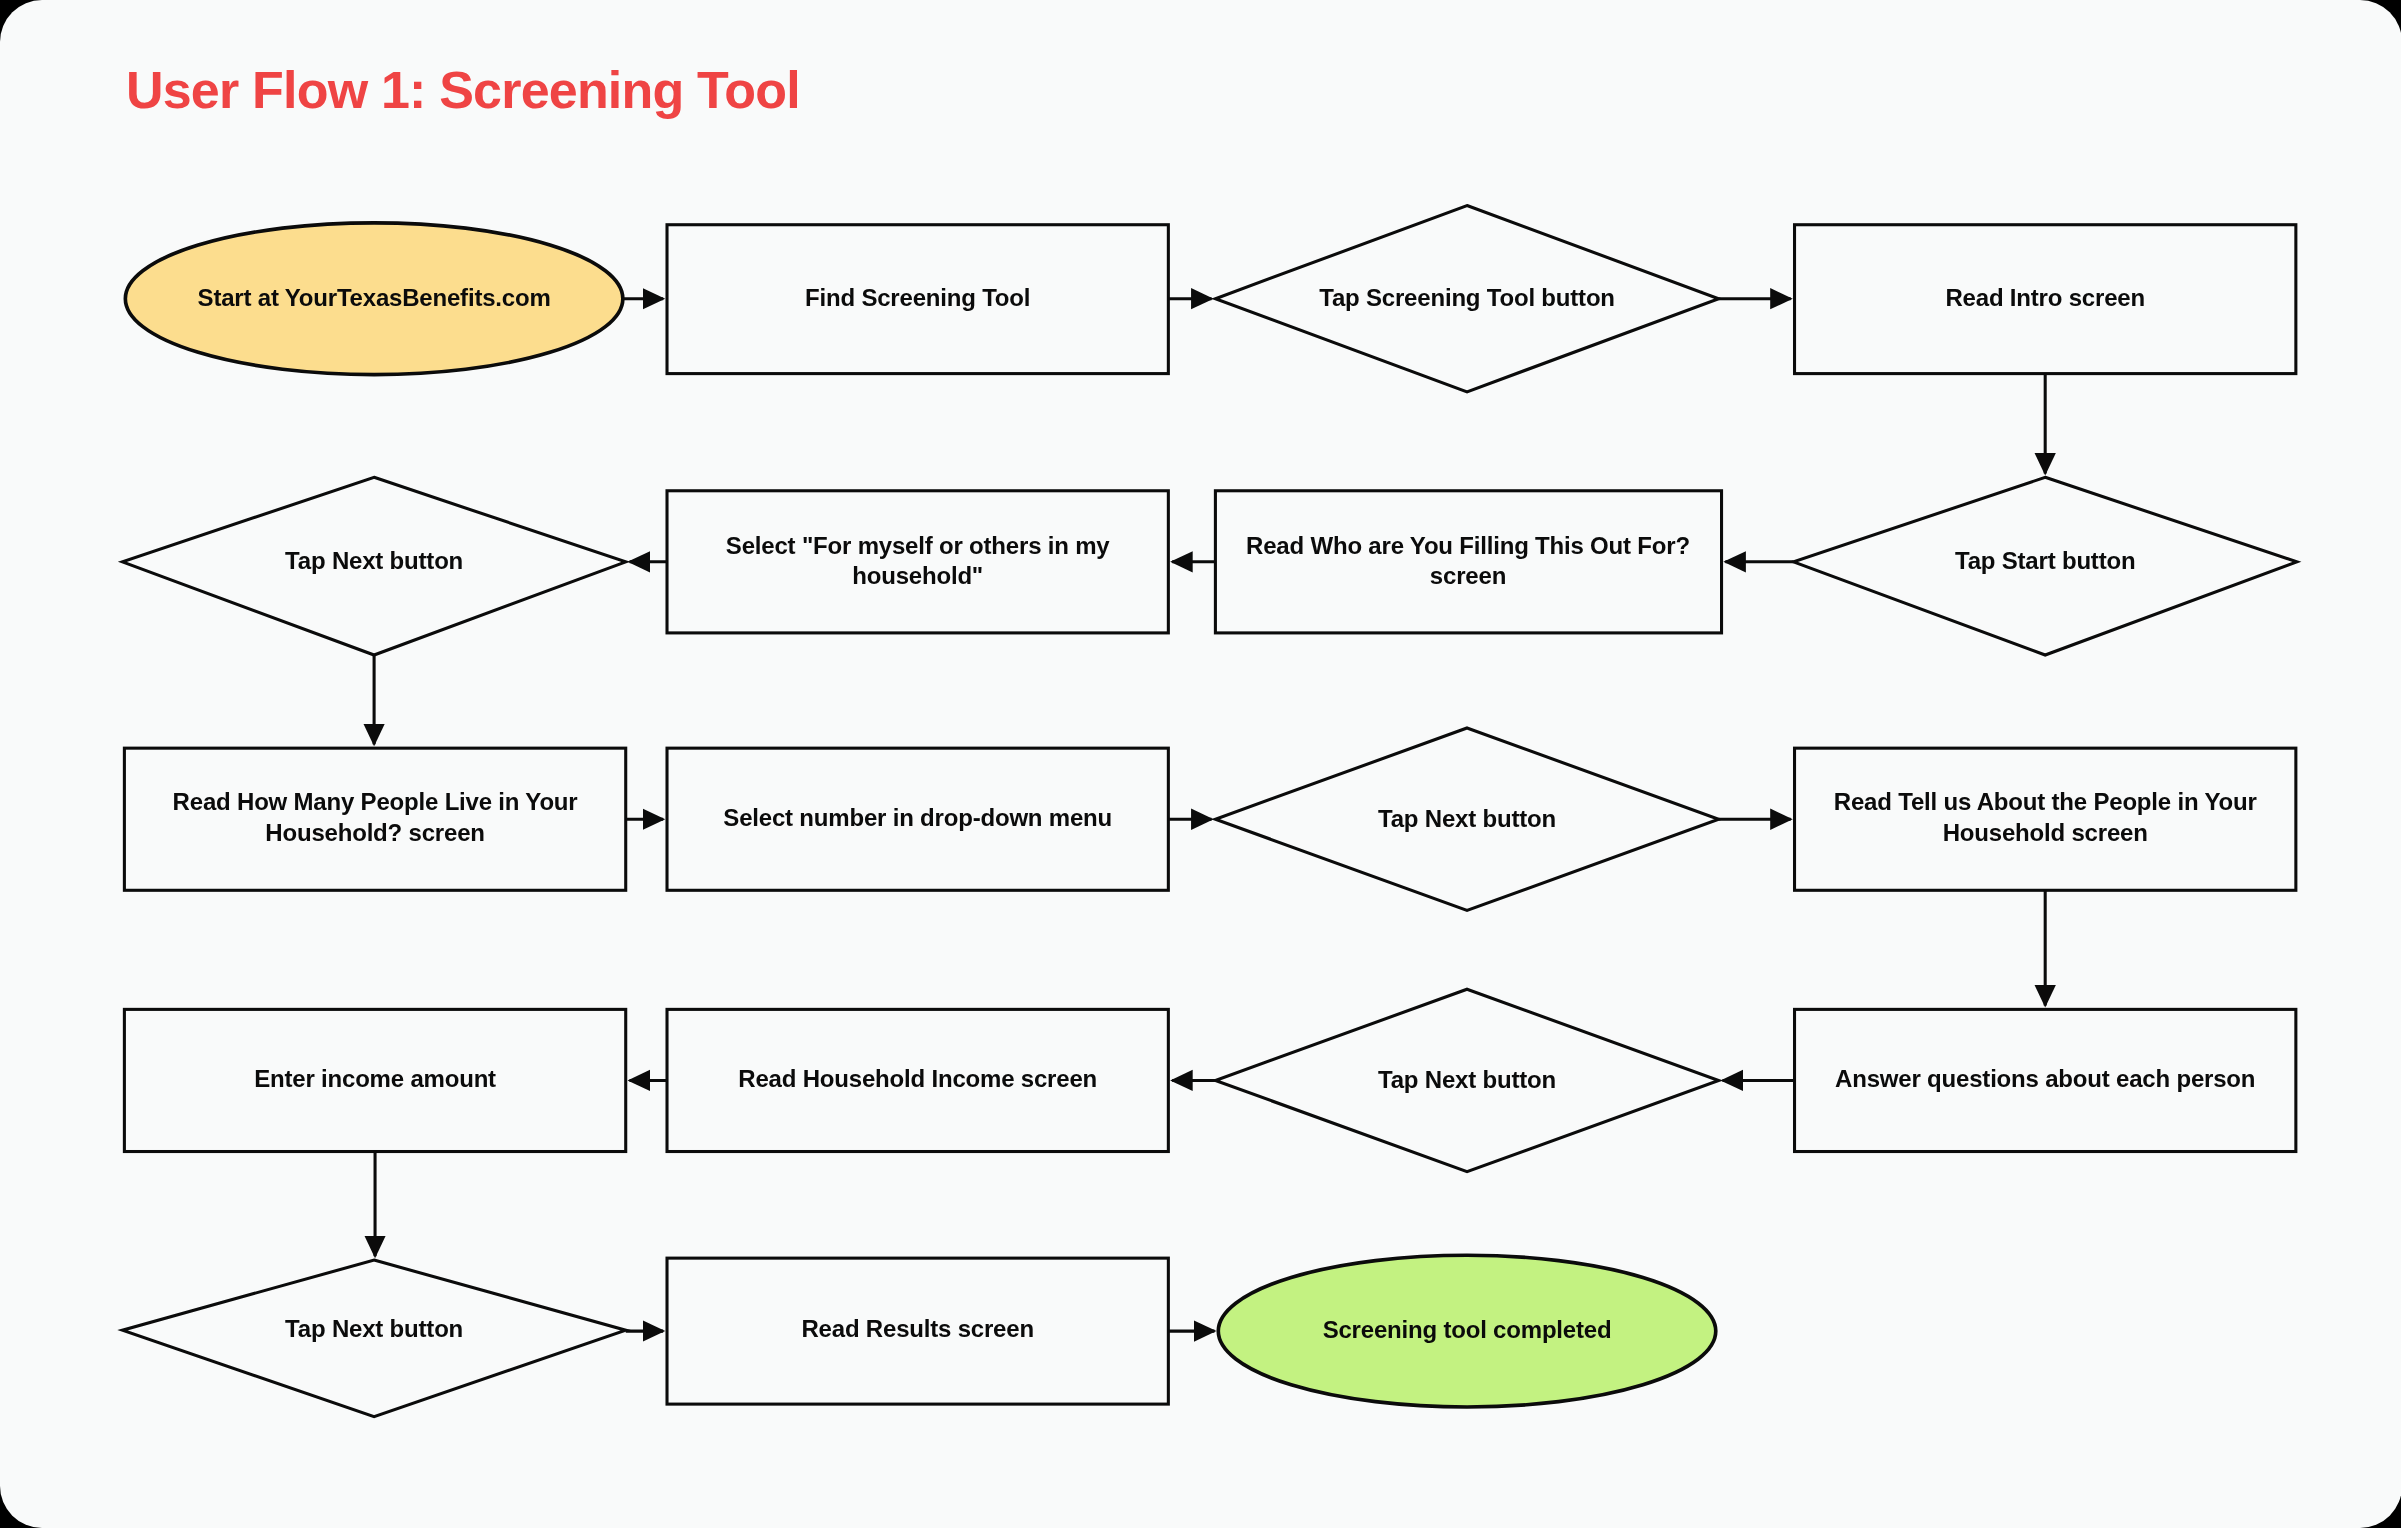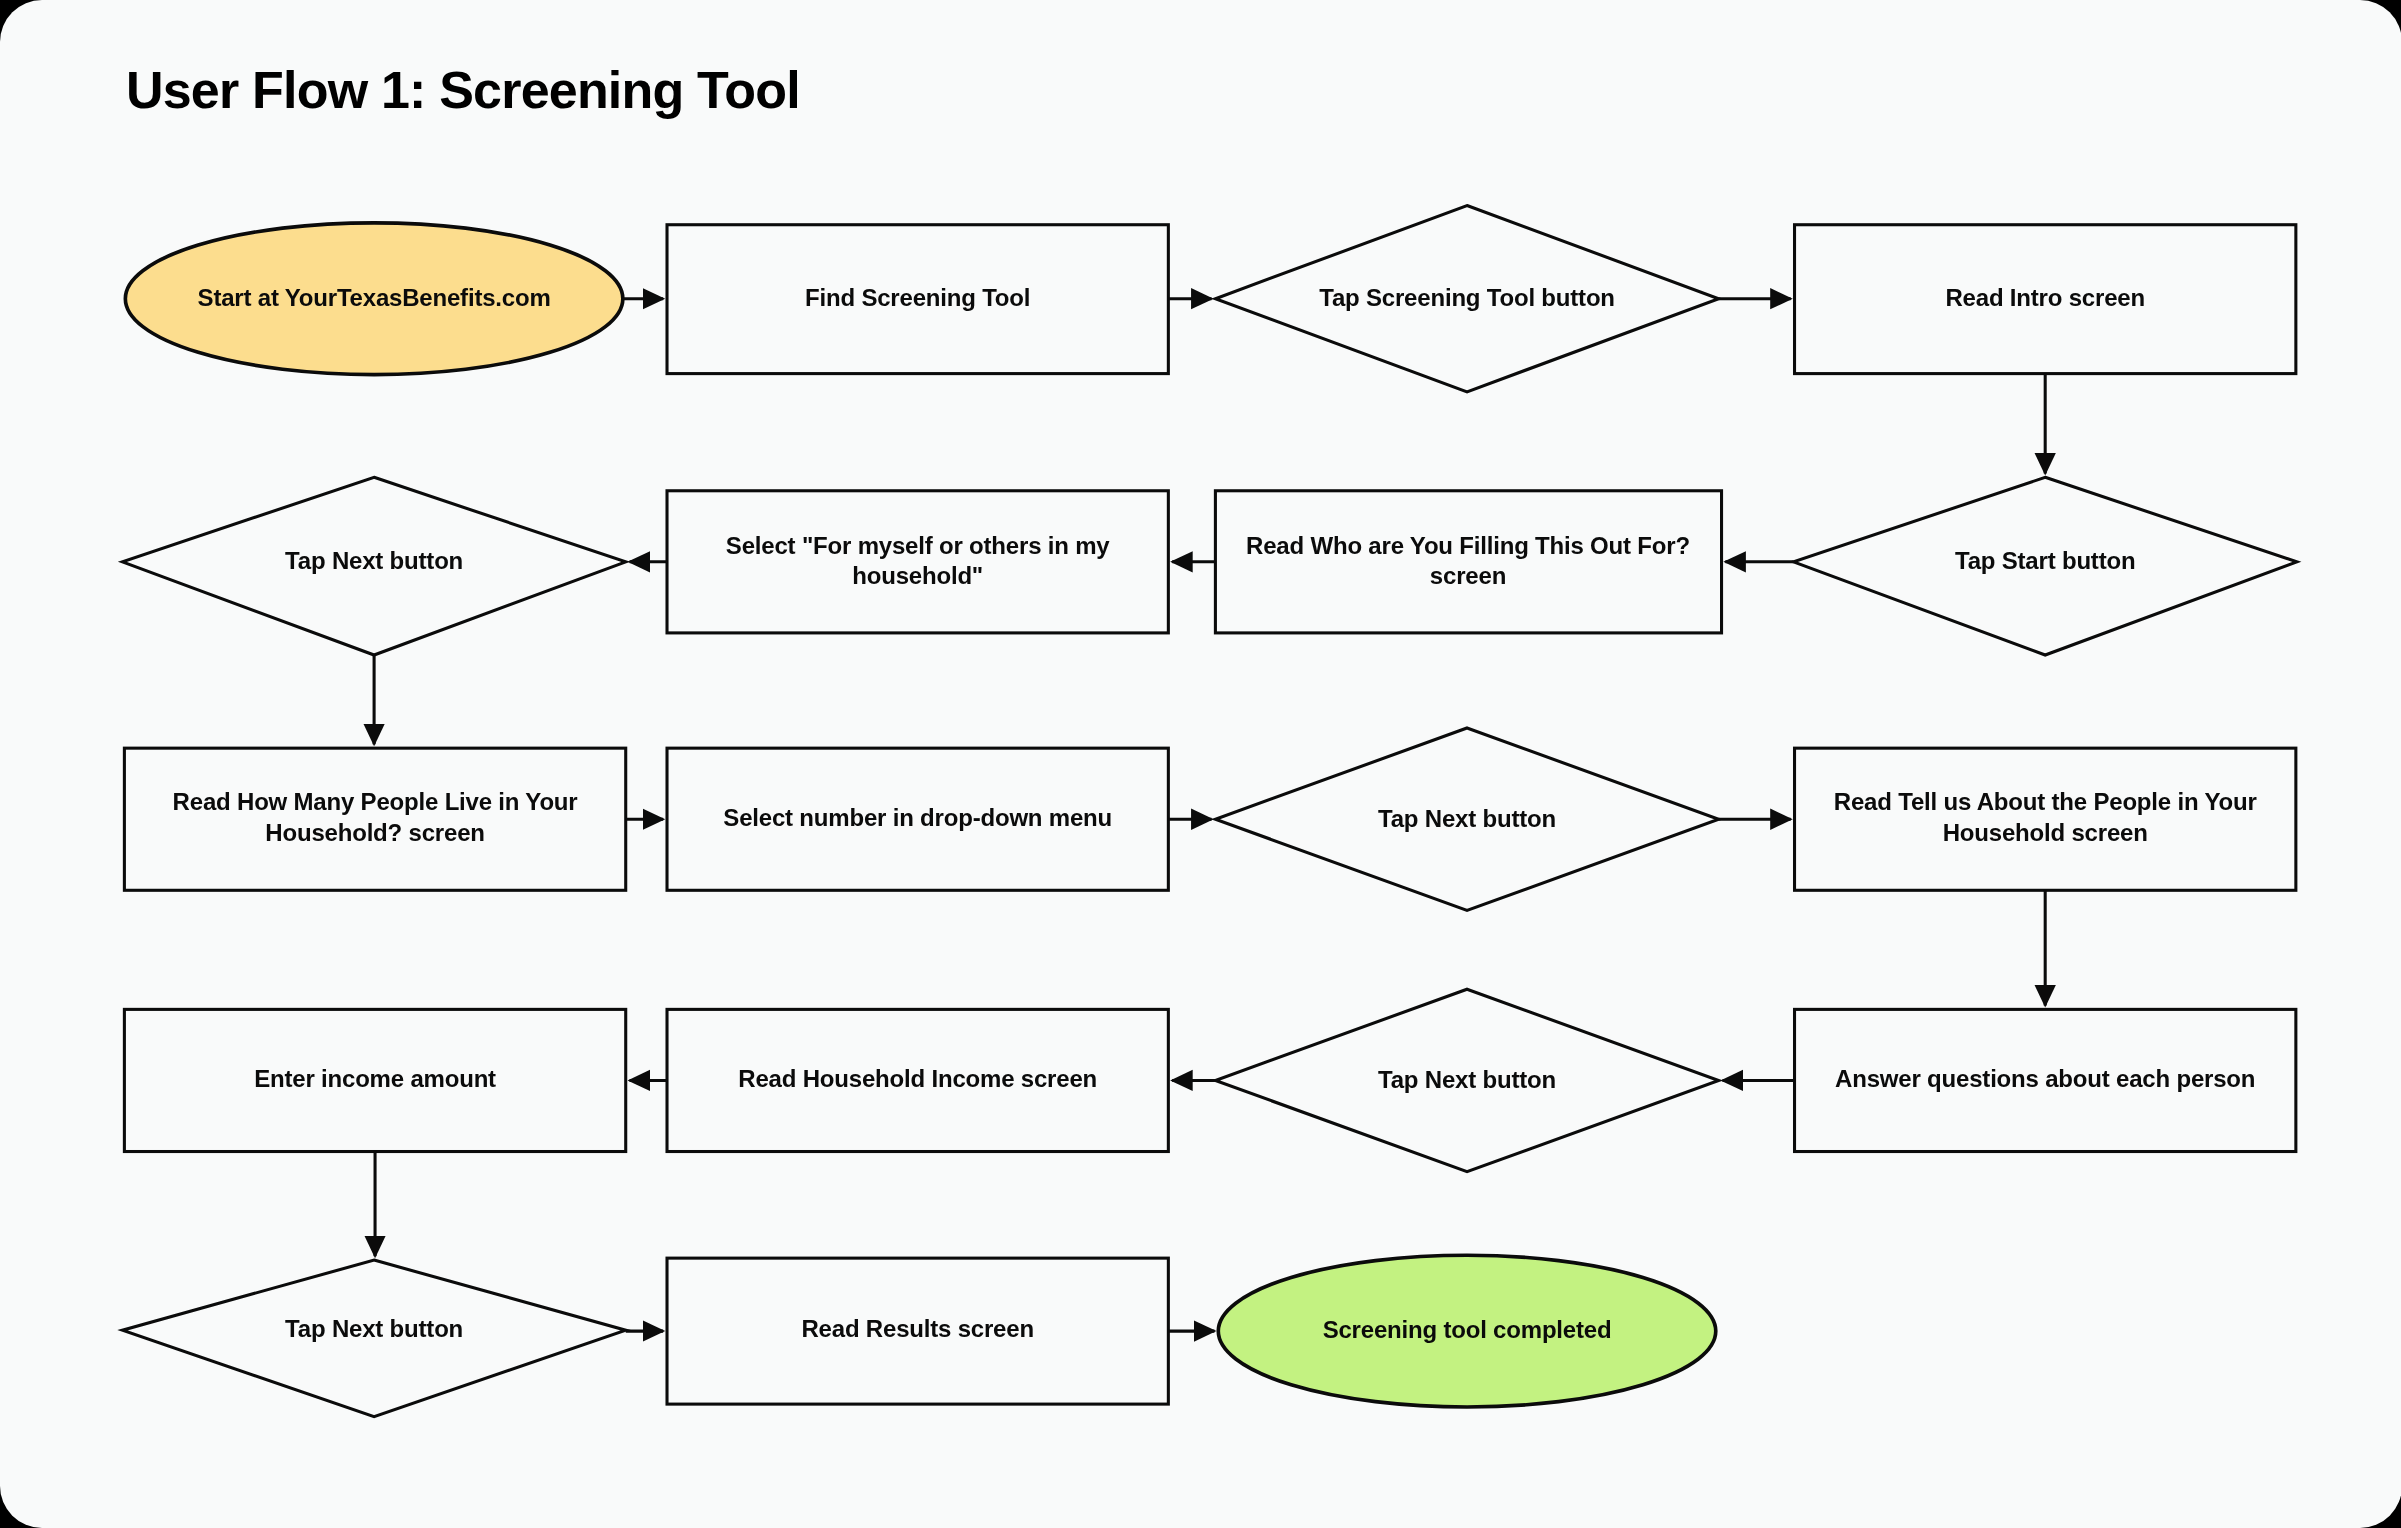--- a/index.html
+++ b/index.html
@@ -16,21 +16,21 @@
     overflow: hidden;
     font-family: "Liberation Sans", sans-serif;
   }
   #title {
     position: absolute;
     left: 126px;
     top: 60px;
     font-size: 52px;
     font-weight: bold;
     letter-spacing: -0.8px;
-    color: #000000;
+    color: #ef4444;
     white-space: nowrap;
   }
   #canvas {
     position: absolute;
     left: 0;
     top: 0;
     width: 2402px;
     height: 1528px;
   }
   .shape-outline {

